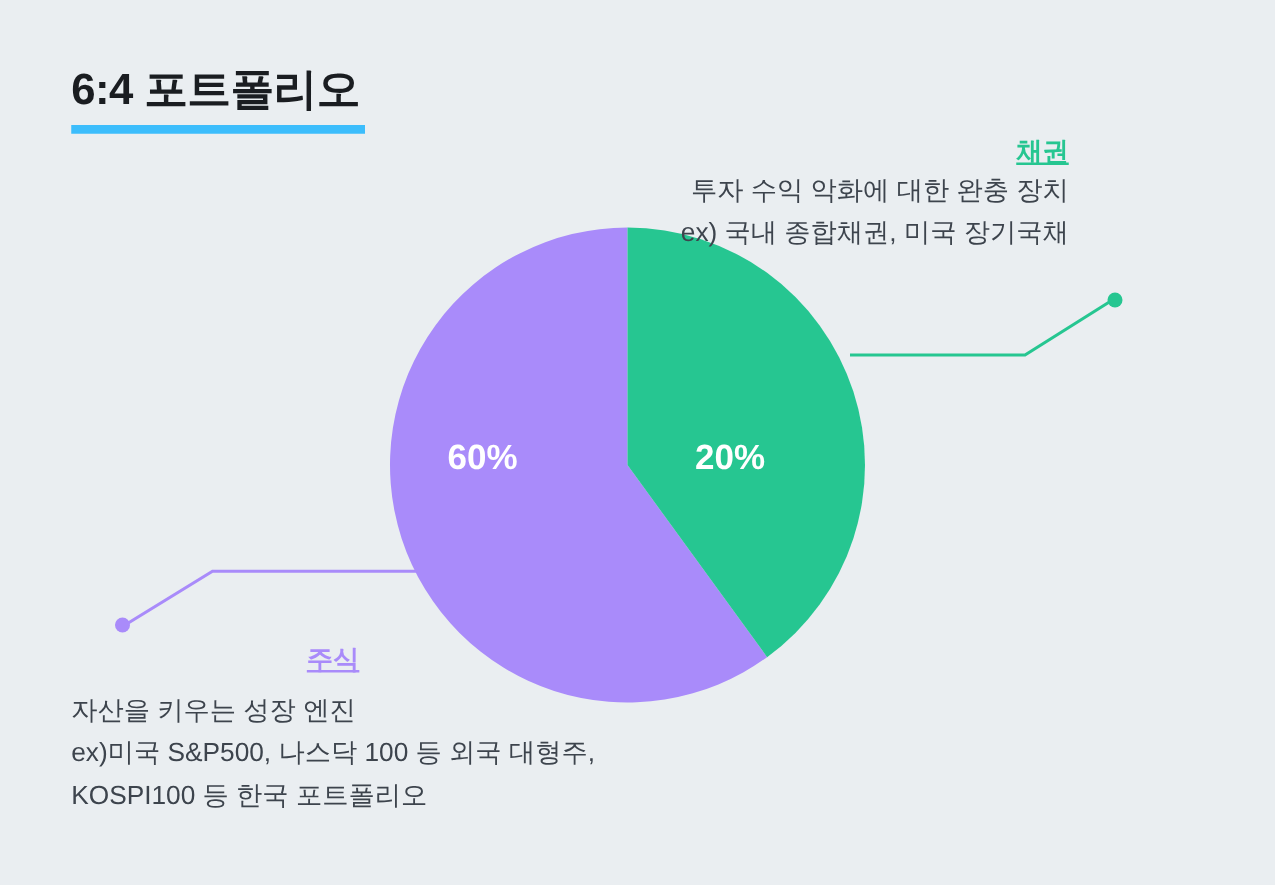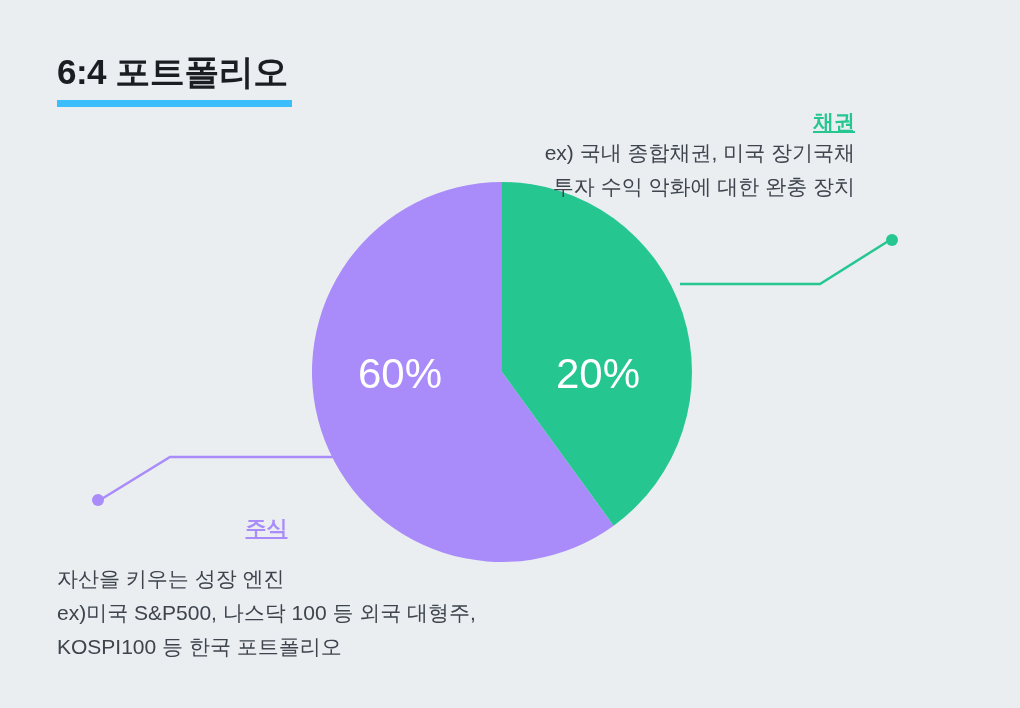--- a/index.html
+++ b/index.html
@@ -42,22 +42,22 @@
   }
 
   
   .chart-svg {
     position: absolute;
     left: 0;
     top: 0;
   }
   .slice-label {
     position: absolute;
-    font-size: 42px;
-    font-weight: normal;
+    font-size: 28px;
+    font-weight: bold;
     color: #ffffff;
     white-space: nowrap;
   }
   .slice-label.stocks {
     left: 358px;
     top: 350px;
   }
   .slice-label.bonds {
     left: 556px;
     top: 350px;
@@ -93,21 +93,21 @@
   .annotation.stocks {
     left: 57px;
     top: 514px;
     text-align: left;
   }
   .annotation.stocks .ann-title {
     color: #a98bfa;
     text-align: center;
   }
   .annotation.stocks .ann-body {
-    margin-top: 20px;
+    margin-top: 10px;
   }
 </style>
 </head>
 <body>
 
 <div id="canvas">
 
   <div class="title-block">
     <div class="page-title">6:4 포트폴리오</div>
     <div class="title-underline"></div>
@@ -129,22 +129,22 @@
       <circle cx="98" cy="500" r="6" fill="#a98bfa"></circle>
     </g>
   </svg>
 
   <div class="slice-label stocks">60%</div>
   <div class="slice-label bonds">20%</div>
 
   <div class="annotation bonds">
     <div class="ann-title">채권</div>
     <div class="ann-body">
+      <div class="ann-line">투자 수익 악화에 대한 완충 장치</div>
       <div class="ann-line">ex) 국내 종합채권, 미국 장기국채</div>
-      <div class="ann-line">투자 수익 악화에 대한 완충 장치</div>
     </div>
   </div>
 
   <div class="annotation stocks">
     <div class="ann-title">주식</div>
     <div class="ann-body">
       <div class="ann-line">자산을 키우는 성장 엔진</div>
       <div class="ann-line">ex)미국 S&amp;P500, 나스닥 100 등 외국 대형주,</div>
       <div class="ann-line">KOSPI100 등 한국 포트폴리오</div>
     </div>

